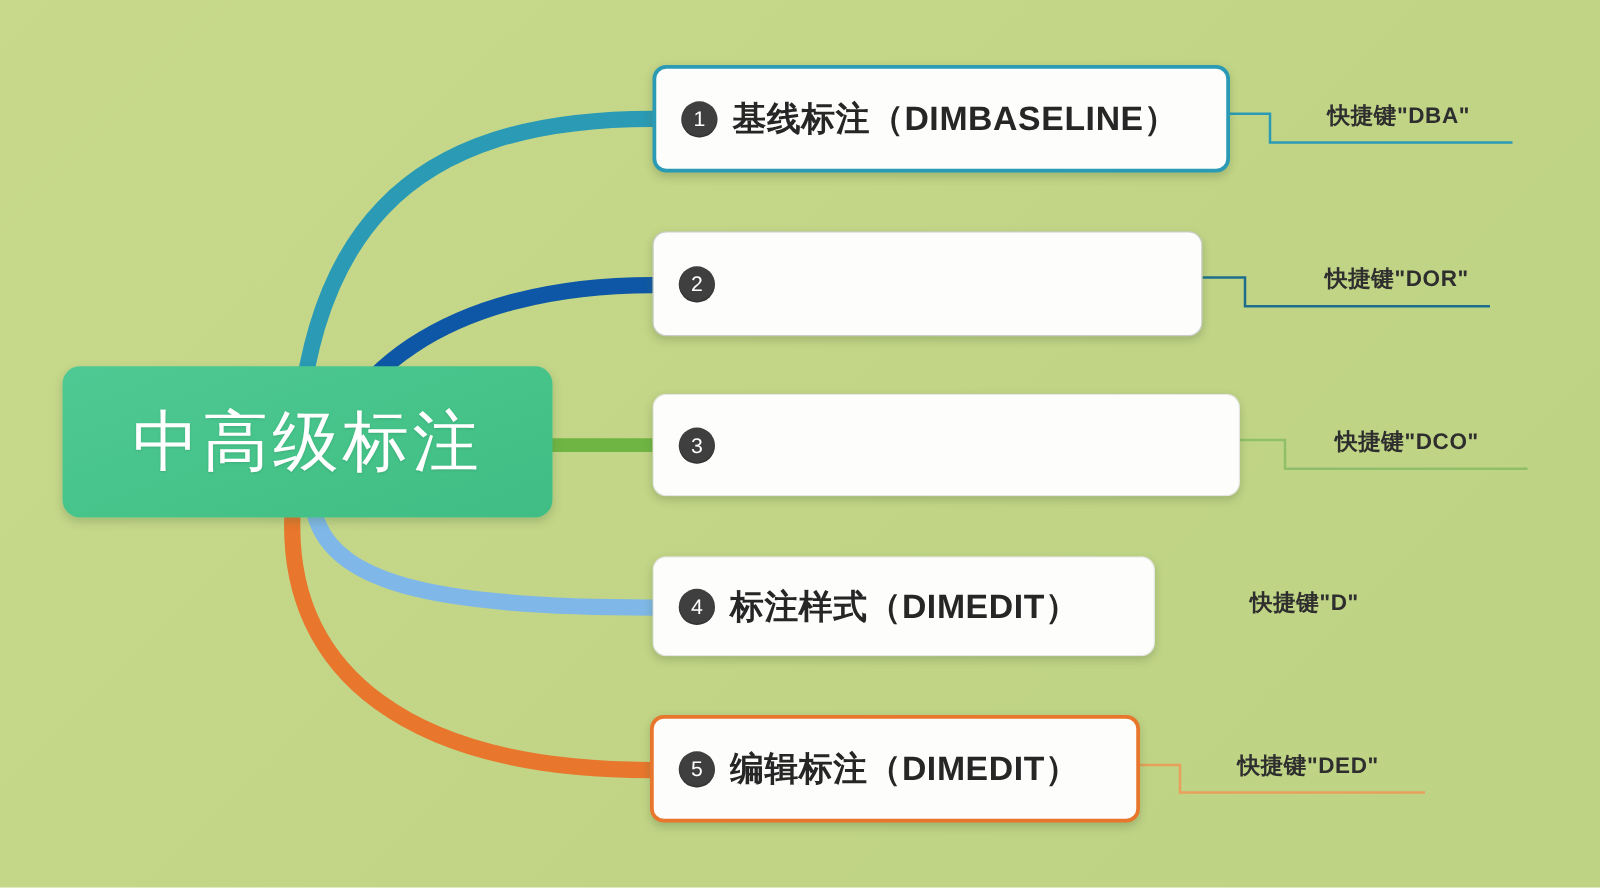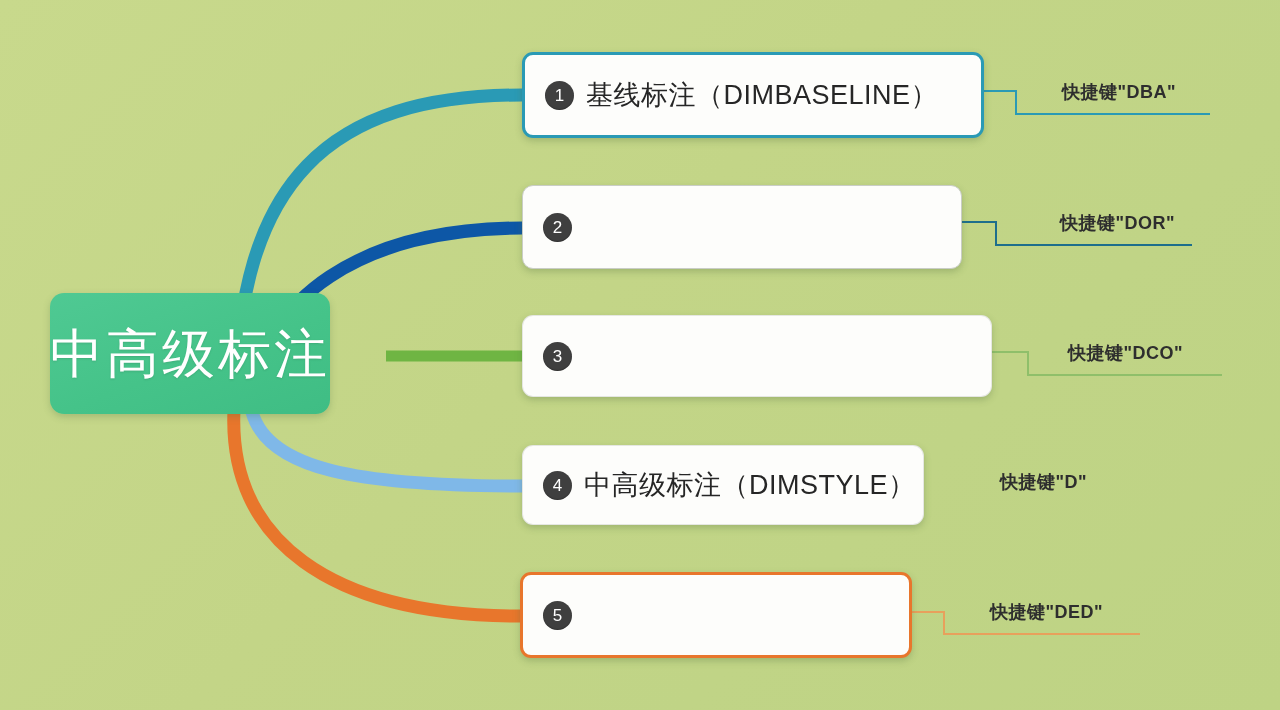--- a/index.html
+++ b/index.html
@@ -27,21 +27,21 @@
     width: 1280px;
     height: 710px;
     pointer-events: none;
   }
 
   
   .central-node {
     position: absolute;
     left: 50px;
     top: 293px;
-    width: 280px;
+    width: 392px;
     height: 121px;
     background: linear-gradient(160deg, #4fc993 0%, #45c389 55%, #3fbd84 100%);
     border-radius: 14px;
     box-shadow: 0 3px 7px rgba(70,110,60,0.26);
     display: flex;
     align-items: center;
     justify-content: center;
     z-index: 5;
   }
   .central-label {
@@ -91,21 +91,21 @@
     text-align: center;
     font-weight: 500;
     margin-right: 12px;
     box-shadow: inset 0 -1px 1px rgba(0,0,0,0.25);
   }
   .node-text {
     font-size: 27px;
     color: #262626;
     letter-spacing: 0.5px;
     white-space: nowrap;
-    font-weight: 400;
+    font-weight: 700;
   }
 
   
   .shortcut {
     position: absolute;
     font-size: 18px;
     color: #2e2e2e;
     font-weight: 700;
     white-space: nowrap;
     letter-spacing: 0.5px;
@@ -163,22 +163,23 @@
   </div>
   <div class="shortcut row2-sc">快捷键"DOR"</div>
 
   <div class="node-box plain row3-box">
     <span class="num-badge">3</span>
   </div>
   <div class="shortcut row3-sc">快捷键"DCO"</div>
 
   <div class="node-box plain row4-box">
     <span class="num-badge">4</span>
-    <span class="node-text">中高级标注（DIMSTYLE）</span>
+    <span class="node-text">标注样式（DIMEDIT）</span>
   </div>
   <div class="shortcut row4-sc">快捷键"D"</div>
 
   <div class="node-box border-orange row5-box">
     <span class="num-badge">5</span>
+    <span class="node-text">编辑标注（DIMEDIT）</span>
   </div>
   <div class="shortcut row5-sc">快捷键"DED"</div>
 
 </div>
 
 </body></html>

